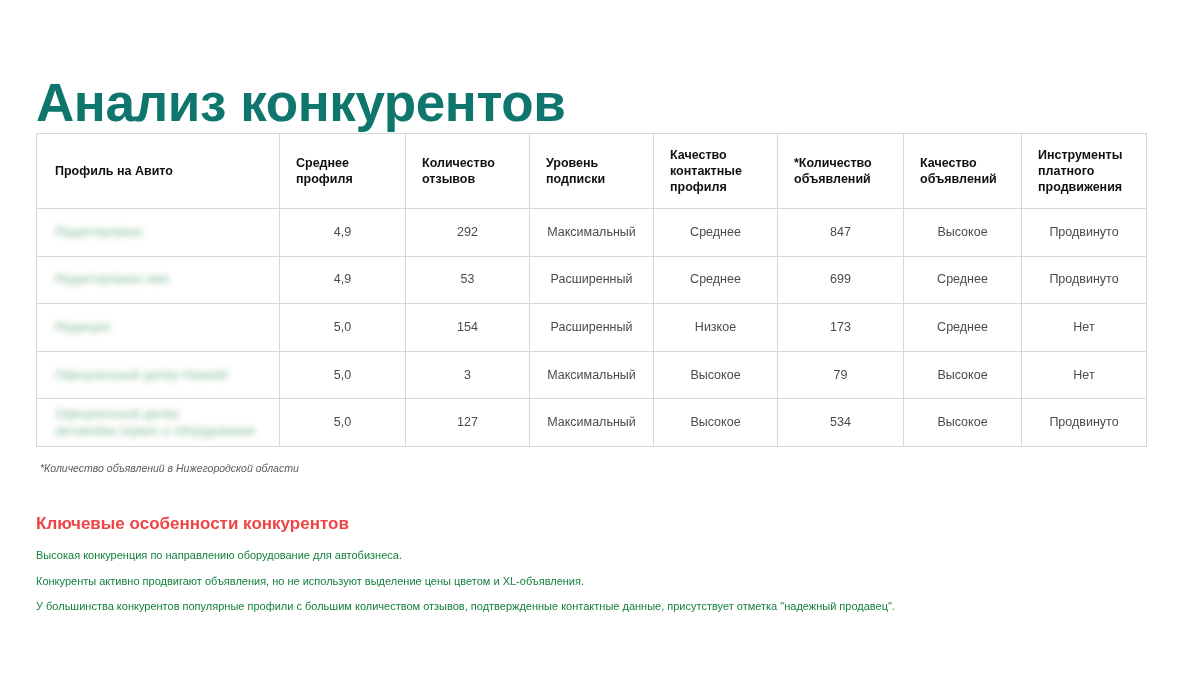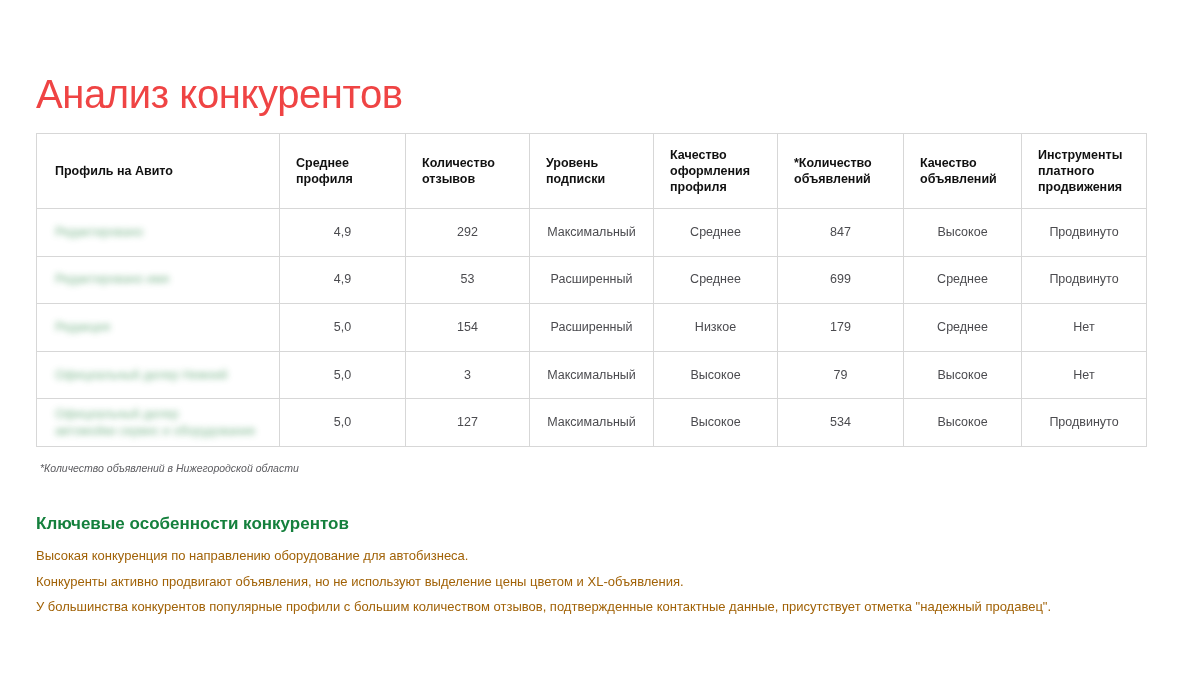--- a/index.html
+++ b/index.html
@@ -22,25 +22,25 @@
     inset: 0;
     background: #ffffff;
     padding: 0;
   }
 
   
   .page-title {
     position: absolute;
     left: 36px;
     top: 42px;
-    font-size: 40px;
+    font-size: 53px;
     line-height: 50px;
-    font-weight: 400;
+    font-weight: 700;
     letter-spacing: -0.4px;
-    color: #ef4444;
+    color: #0f766e;
     white-space: nowrap;
   }
 
   
   .analysis-date {
     position: absolute;
     right: 54px;
     top: 112px;
     font-size: 10.5px;
     line-height: 14px;
@@ -135,35 +135,35 @@
   }
 
   
   .section-heading {
     position: absolute;
     left: 36px;
     top: 498px;
     font-size: 17px;
     line-height: 24px;
     font-weight: 700;
-    color: #15803d;
+    color: #ef4444;
     white-space: nowrap;
   }
 
   
   .findings {
     position: absolute;
     left: 36px;
     top: 543px;
     width: 1130px;
   }
   .findings .line {
-    font-size: 13px;
+    font-size: 11px;
     line-height: 25.5px;
-    color: #a16207;
+    color: #15803d;
     white-space: nowrap;
   }
 </style>
 </head>
 <body>
 
 <div class="slide">
 
   <h1 class="page-title">Анализ конкурентов</h1>
 
@@ -193,21 +193,21 @@
           <th>
             <span>Количество</span><br>
             <span>отзывов</span>
           </th>
           <th>
             <span>Уровень</span><br>
             <span>подписки</span>
           </th>
           <th>
             <span>Качество</span><br>
-            <span>оформления</span><br>
+            <span>контактные</span><br>
             <span>профиля</span>
           </th>
           <th>
             <span>*Количество</span><br>
             <span>объявлений</span>
           </th>
           <th>
             <span>Качество</span><br>
             <span>объявлений</span>
           </th>
@@ -247,21 +247,21 @@
         </tr>
 
         <tr>
           <td class="profile-cell">
             <span class="redacted">Редакция</span>
           </td>
           <td>5,0</td>
           <td>154</td>
           <td>Расширенный</td>
           <td>Низкое</td>
-          <td>179</td>
+          <td>173</td>
           <td>Среднее</td>
           <td>Нет</td>
         </tr>
 
         <tr>
           <td class="profile-cell">
             <span class="redacted">Официальный дилер Нижний</span>
           </td>
           <td>5,0</td>
           <td>3</td>

